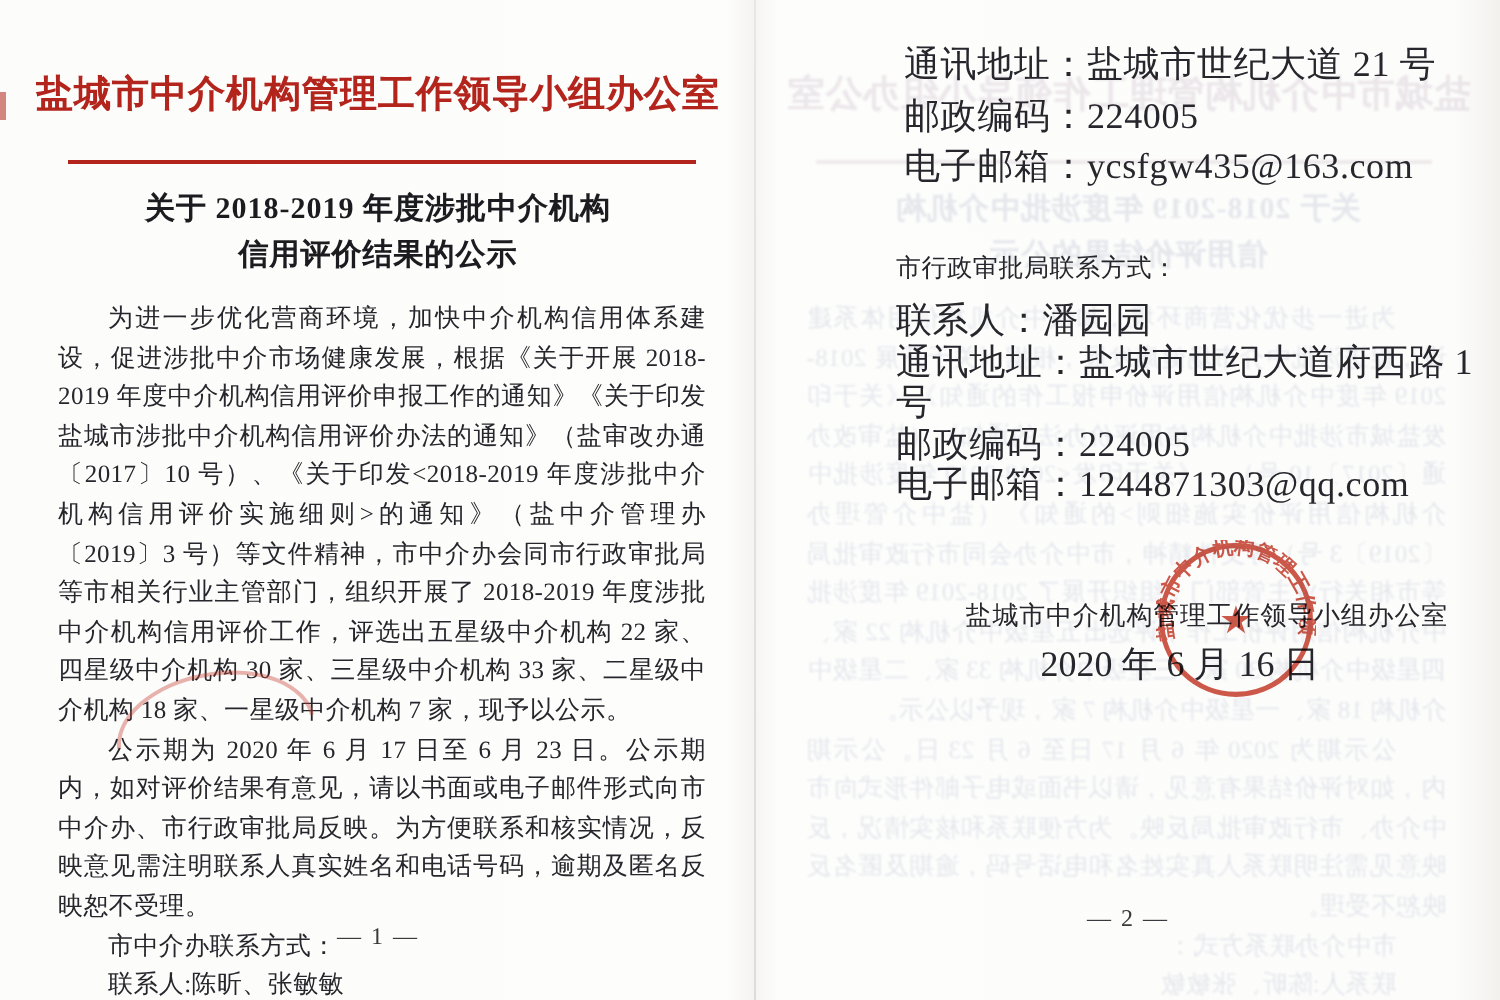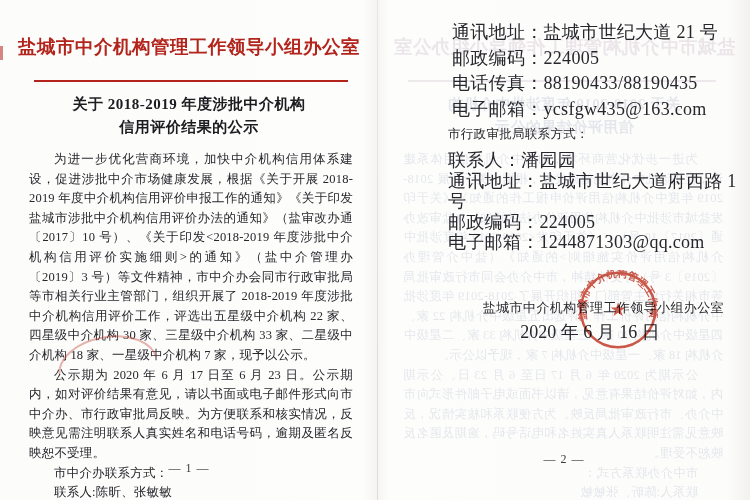--- a/index.html
+++ b/index.html
@@ -107,21 +107,20 @@
         <p>为进一步优化营商环境，加快中介机构信用体系建设，促进涉批中介市场健康发展，根据《关于开展 2018-2019 年度中介机构信用评价申报工作的通知》《关于印发盐城市涉批中介机构信用评价办法的通知》（盐审改办通〔2017〕10 号）、《关于印发&lt;2018-2019 年度涉批中介机构信用评价实施细则&gt;的通知》（盐中介管理办〔2019〕3 号）等文件精神，市中介办会同市行政审批局等市相关行业主管部门，组织开展了 2018-2019 年度涉批中介机构信用评价工作，评选出五星级中介机构 22 家、四星级中介机构 30 家、三星级中介机构 33 家、二星级中介机构 18 家、一星级中介机构 7 家，现予以公示。</p>
         <p>公示期为 2020 年 6 月 17 日至 6 月 23 日。公示期内，如对评价结果有意见，请以书面或电子邮件形式向市中介办、市行政审批局反映。为方便联系和核实情况，反映意见需注明联系人真实姓名和电话号码，逾期及匿名反映恕不受理。</p>
         <p>市中介办联系方式：</p>
         <p>联系人:陈昕、张敏敏</p>
       </div>
     </div>
 
     <div class="contact-block block-office">
       <div>通讯地址：盐城市世纪大道 21 号</div>
       <div>邮政编码：224005</div>
-      <div>电话传真：88190433/88190435</div>
       <div>电子邮箱：ycsfgw435@163.com</div>
     </div>
 
     <div class="approval-heading">市行政审批局联系方式：</div>
 
     <div class="contact-block block-approval">
       <div>联系人：潘园园</div>
       <div>通讯地址：盐城市世纪大道府西路 1 号</div>
       <div>邮政编码：224005</div>
       <div>电子邮箱：1244871303@qq.com</div>

